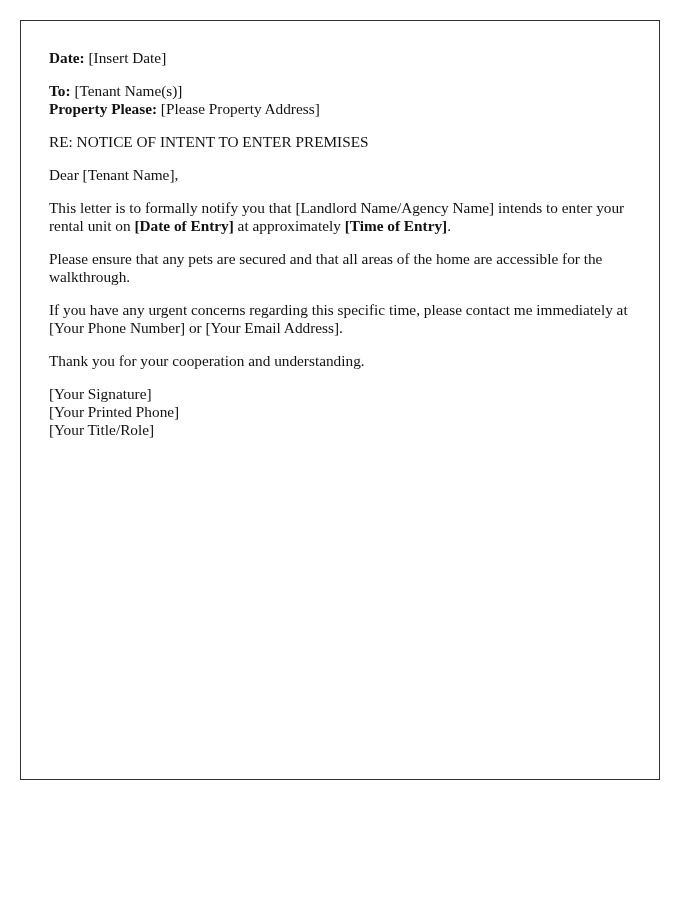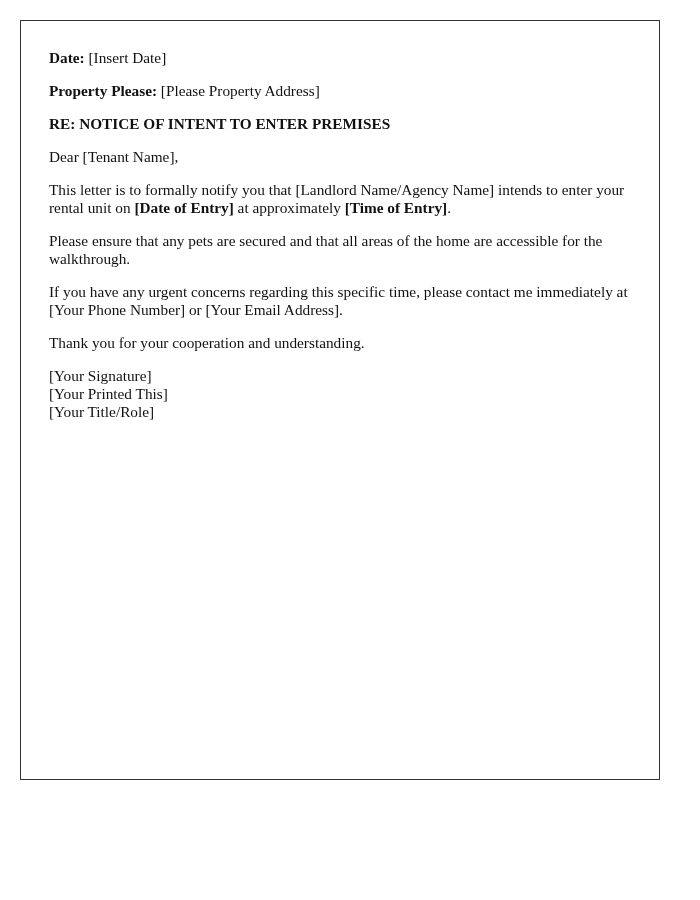--- a/index.html
+++ b/index.html
@@ -24,33 +24,37 @@
       box-sizing: border-box;
       padding: 28px 28px 12px 28px;
       font-size: 15.3px;
       line-height: 18px;
     }
     .letter p {
       margin: 0 0 15px 0;
     }
     .letter b { font-weight: bold; }
     .line { display: block; }
-    .subject { font-weight: bold; }
+    .subject { font-weight: normal; }
   </style>
 </head>
 <body>
 
 <div class="letter">
 
   <p>
     <b>Date:</b>
     <span>[Insert Date]</span>
   </p>
 
   <p>
+    <span class="line">
+      <b>To:</b>
+      <span>[Tenant Name(s)]</span>
+    </span>
     <span class="line">
       <b>Property Please:</b>
       <span>[Please Property Address]</span>
     </span>
   </p>
 
   <p class="subject">RE: NOTICE OF INTENT TO ENTER PREMISES</p>
 
   <p>Dear [Tenant Name],</p>
 
@@ -59,17 +63,17 @@
 
   <p>Please ensure that any pets are secured and that all areas of the home are accessible for the walkthrough.</p>
 
   <p>If you have any urgent concerns regarding this specific time, please contact me immediately at [Your Phone Number] or [Your Email Address].</p>
 
   <p>Thank you for your cooperation and understanding.</p>
 
 
   <p>
     <span class="line">[Your Signature]</span>
-    <span class="line">[Your Printed This]</span>
+    <span class="line">[Your Printed Phone]</span>
     <span class="line">[Your Title/Role]</span>
   </p>
 
 </div>
 
 </body></html>

